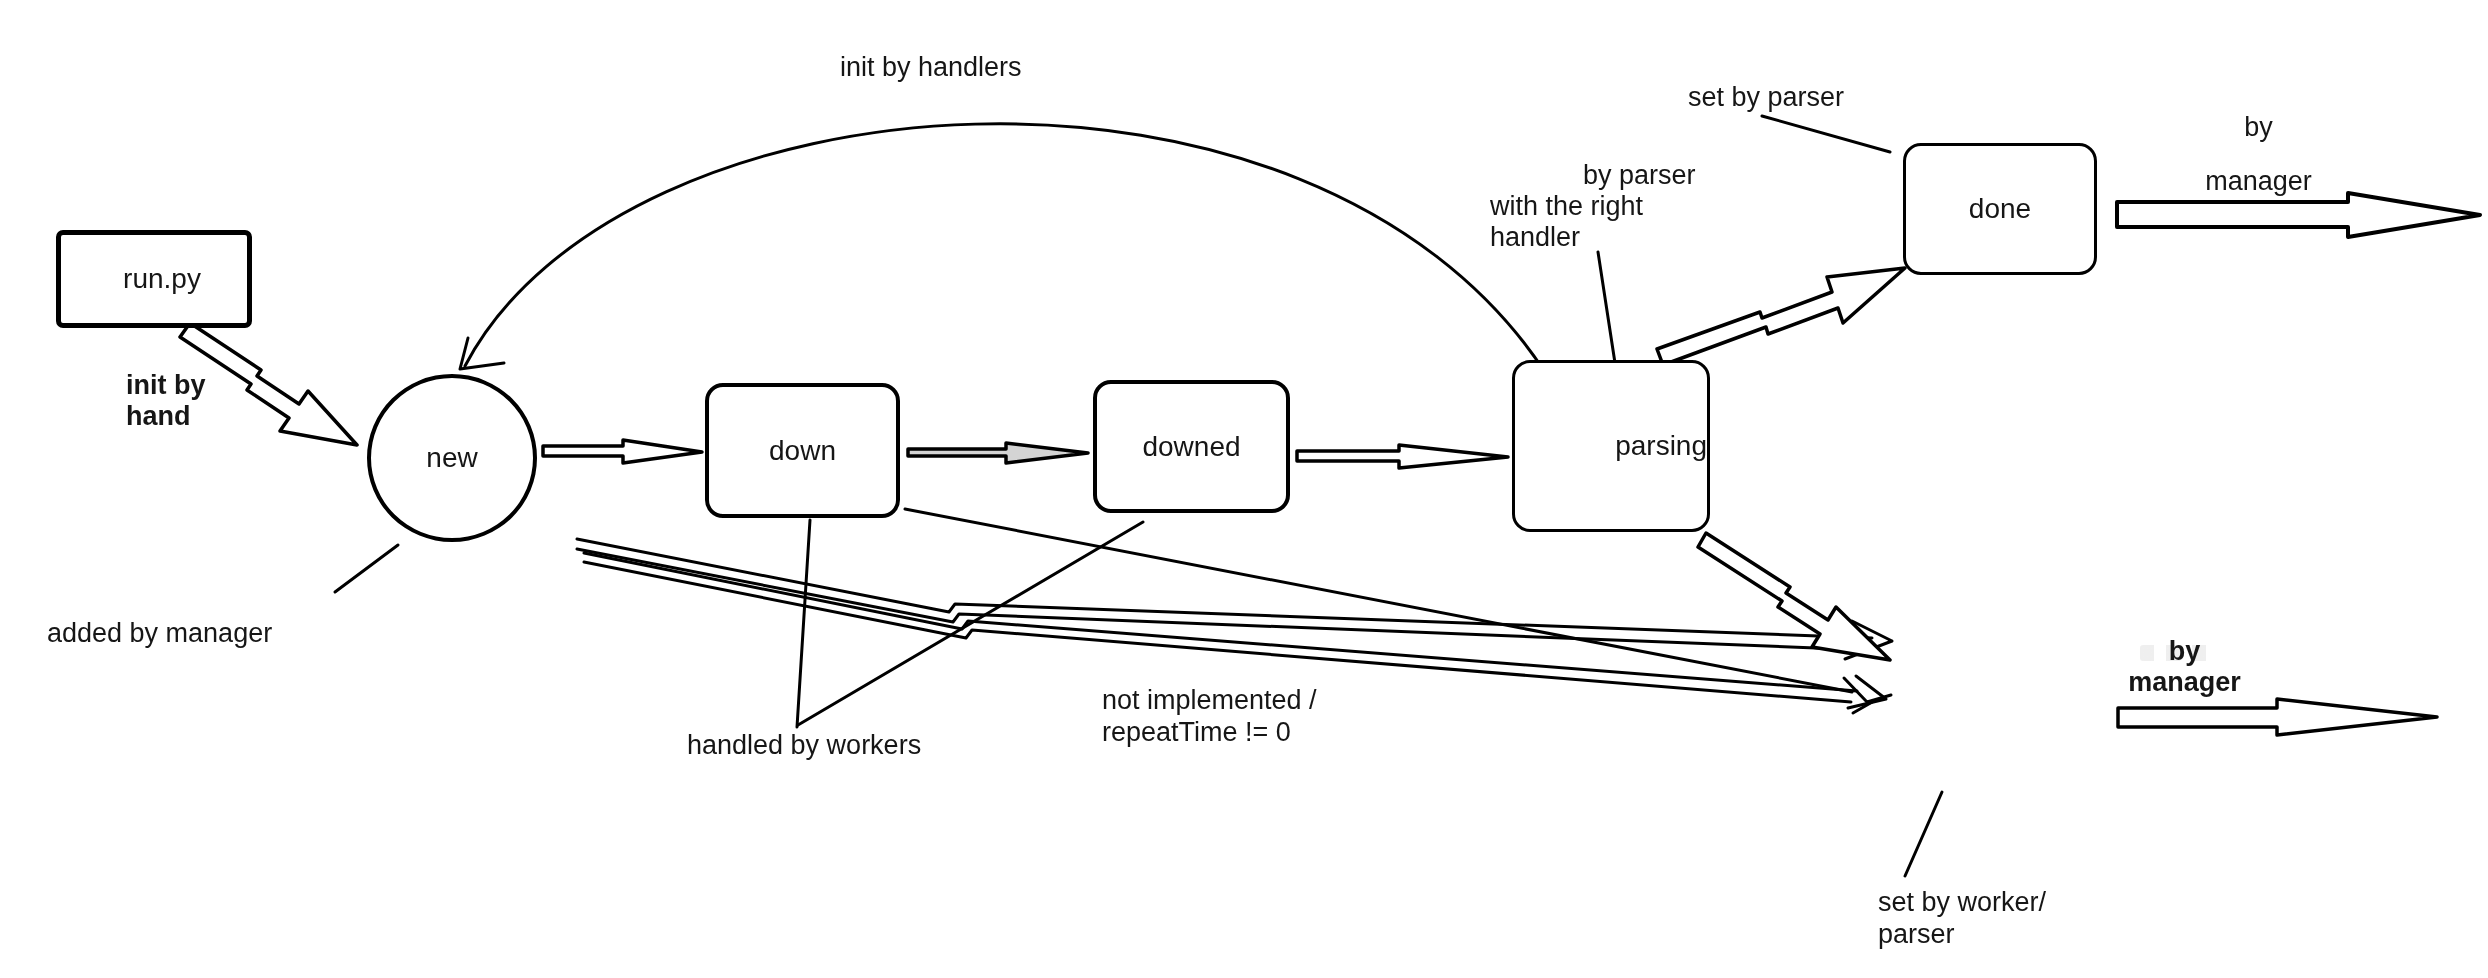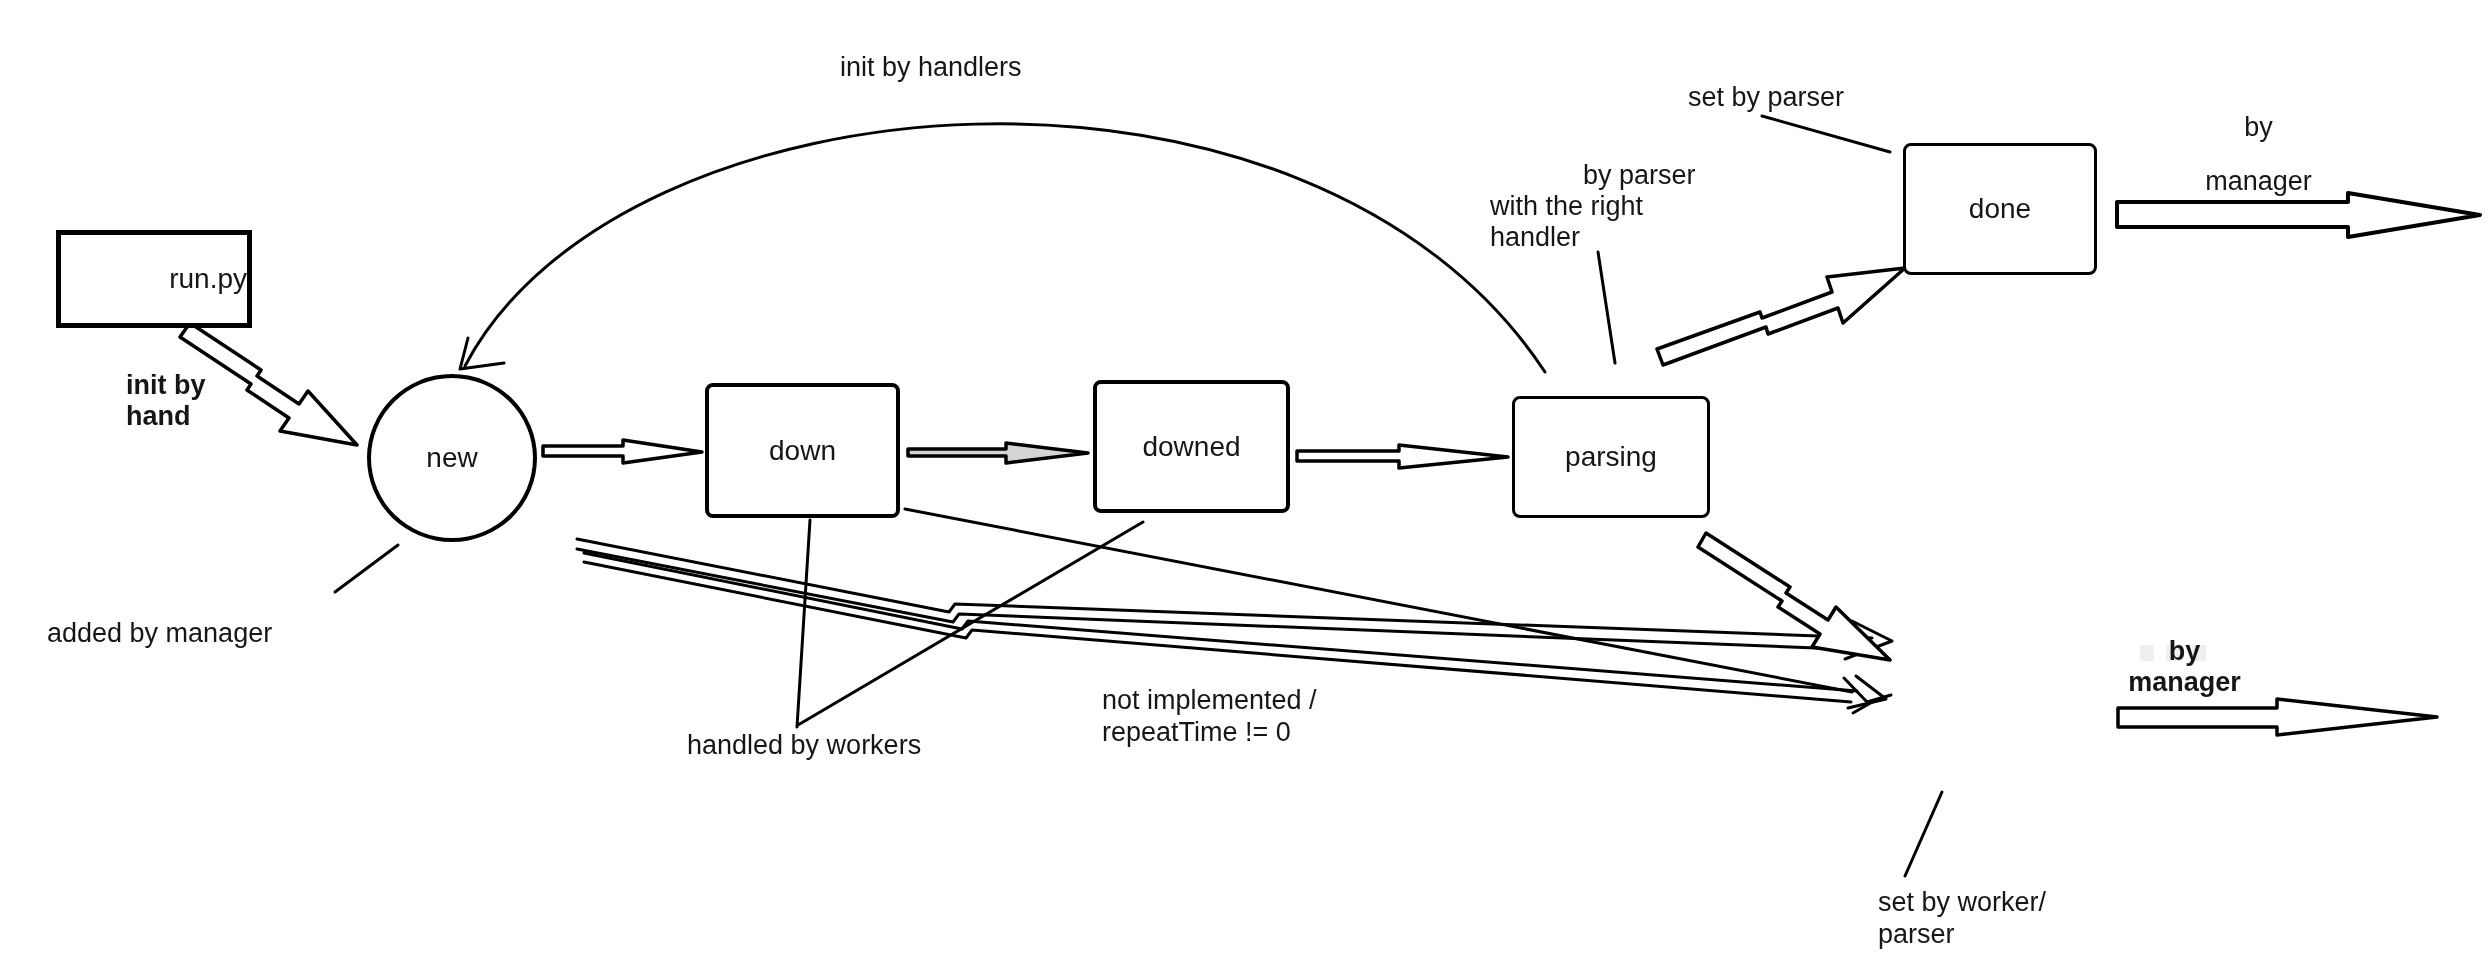--- a/index.html
+++ b/index.html
@@ -6,27 +6,27 @@
   #stage{
     position:relative;width:2488px;height:978px;background:#ffffff;
     font-family:"Liberation Sans", sans-serif;color:#111;overflow:hidden;
   }
   #shapes{position:absolute;left:0;top:0;}
   .state{
     position:absolute;display:flex;align-items:center;justify-content:center;
     background:#fff;border:4px solid #000;box-sizing:border-box;
     font-size:28px;color:#161616;z-index:2;
   }
-  .rounded{border-radius:8px;}
+  .rounded{border-radius:18px;}
   .lbl{position:absolute;font-size:27px;line-height:31px;white-space:nowrap;color:#161616;z-index:3;}
   .bold{font-weight:bold;}
   .right{text-align:center;}
   .indent1{margin-left:93px;}
   .wide-gap{line-height:54px;}
-  #state-run-py{justify-content:flex-end;padding-left:16px;border-width:5px;}
+  #state-run-py{justify-content:center;padding-left:16px;border-width:5px;border-radius:7px;}
   #state-new{border-radius:50%;}
   #state-failed{font-weight:bold;border-width:3px;}
   #state-parsing,#state-done{border-width:3px;}
   #erased-artifact{
     position:absolute;left:2140px;top:645px;width:78px;height:16px;z-index:1;
     background:repeating-linear-gradient(90deg,#e2e2e2 0 14px,#ffffff 14px 26px);
     opacity:.55;border-radius:3px;
   }
 </style>
 </head>
@@ -83,21 +83,21 @@
   </div>
 
   <div class="state rounded" id="state-down" style="left:705px;top:383px;width:195px;height:135px;">
     <span>down</span>
   </div>
 
   <div class="state rounded" id="state-downed" style="left:1093px;top:380px;width:197px;height:133px;">
     <span>downed</span>
   </div>
 
-  <div class="state rounded" id="state-parsing" style="left:1512px;top:396px;width:198px;height:122px;">
+  <div class="state rounded" id="state-parsing" style="left:1512px;top:360px;width:198px;height:172px;justify-content:flex-end;">
     <span>parsing</span>
   </div>
 
   <div class="state rounded" id="state-done" style="left:1903px;top:143px;width:194px;height:132px;">
     <span>done</span>
   </div>
 
 
   <div class="lbl" style="left:840px;top:52px;">init by handlers</div>
 

